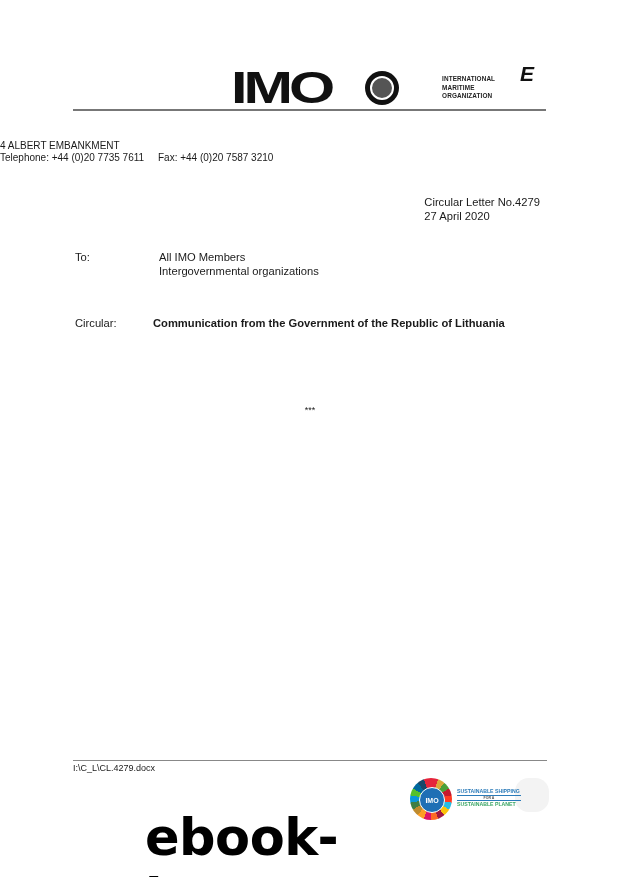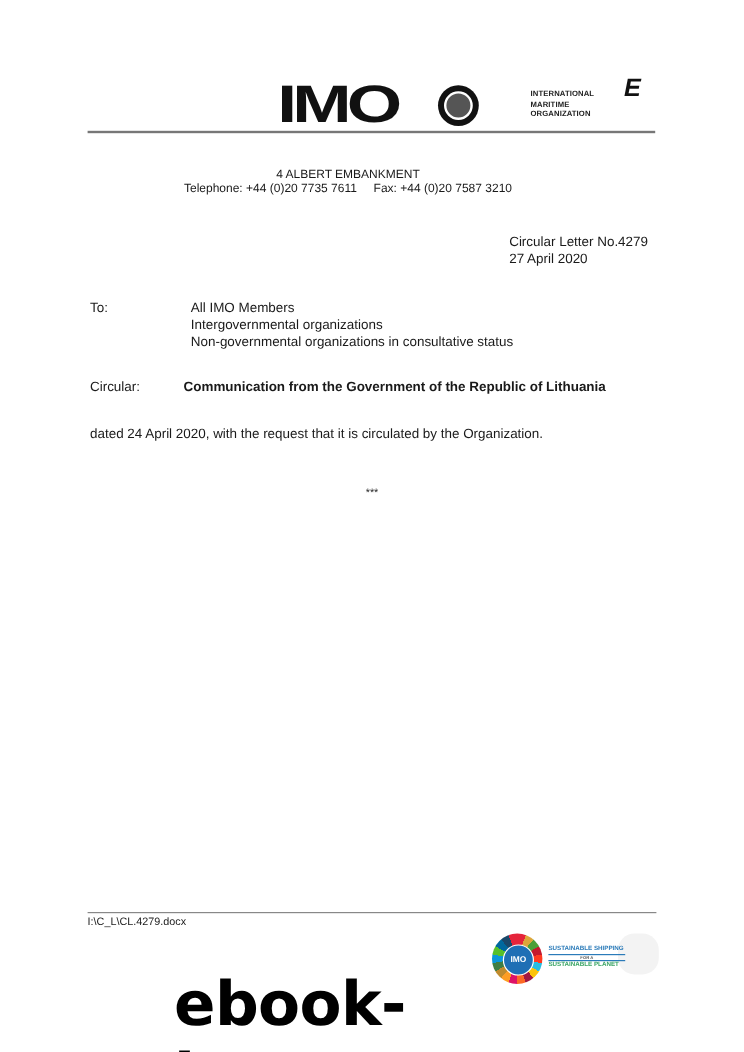--- a/index.html
+++ b/index.html
@@ -17,21 +17,21 @@
                 line-height: 34px; }
   .emblem { width: 34px; height: 34px; border-radius: 50%; background: #111; margin-left: 26px;
             display: flex; align-items: center; justify-content: center; }
   .emblem-inner { width: 20px; height: 20px; border-radius: 50%; border: 2px solid #fff; background: #555; }
   .org-name { margin-left: 9px; font-weight: bold; font-size: 6.4px; line-height: 8.5px; color: #222; letter-spacing: 0.1px; }
 
   #lang-mark { left: 520px; top: 62px; font-size: 21px; font-weight: bold; font-style: italic; color: #111; }
 
   #header-rule { left: 73px; top: 109px; width: 473px; height: 2px; background: #777; }
 
-  #address { left: 0; width: 580px; top: 140px; text-align: center; }
+  #address { left: 0; width: 580px; top: 140px; }
 
   #circular { right: 80px; top: 196px; text-align: left; font-size: 11.2px; line-height: 13.5px; }
 
   #to-label { left: 75px; top: 250px; }
   #to-list { left: 159px; top: 250px; }
 
   #subject-label { left: 75px; top: 316px; }
   #subject-text { left: 153px; top: 316px; font-weight: bold; }
 
   #paragraph { left: 75px; top: 355px; width: 470px; text-align: justify; text-align-last: left; }
@@ -90,28 +90,26 @@
 
 <div id="circular" class="abs">
   <div>Circular Letter No.4279</div>
   <div>27 April 2020</div>
 </div>
 
 <div id="to-label" class="abs body-text">To:</div>
 <div id="to-list" class="abs body-text">
   <div>All IMO Members</div>
   <div>Intergovernmental organizations</div>
-  <div>Non-governmental organizations in consultative status</div>
 </div>
 
 <div id="subject-label" class="abs body-text">Circular:</div>
 <div id="subject-text" class="abs body-text">Communication from the Government of the Republic of Lithuania</div>
 
 <div id="paragraph" class="abs body-text">
-  <span>dated 24 April 2020, with the request that it is circulated by the Organization.</span>
 </div>
 
 <div id="stars" class="abs">***</div>
 
 <div id="footer-rule" class="abs"></div>
 <div id="footer-path" class="abs">I:\C_L\CL.4279.docx</div>
 
 <div id="sdg-logo" class="abs">
   <div class="sdg-map"></div>
   <div class="sdg-wheel"></div>

